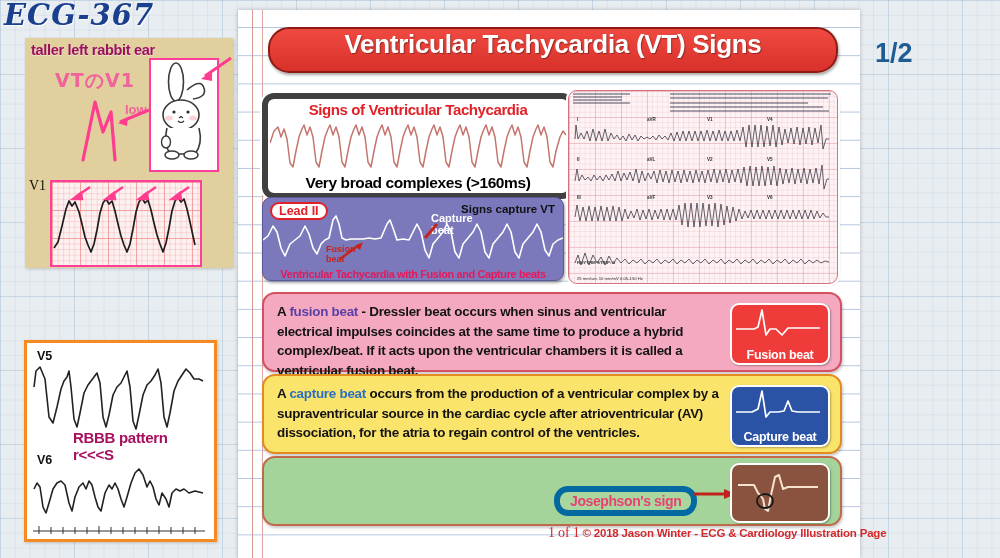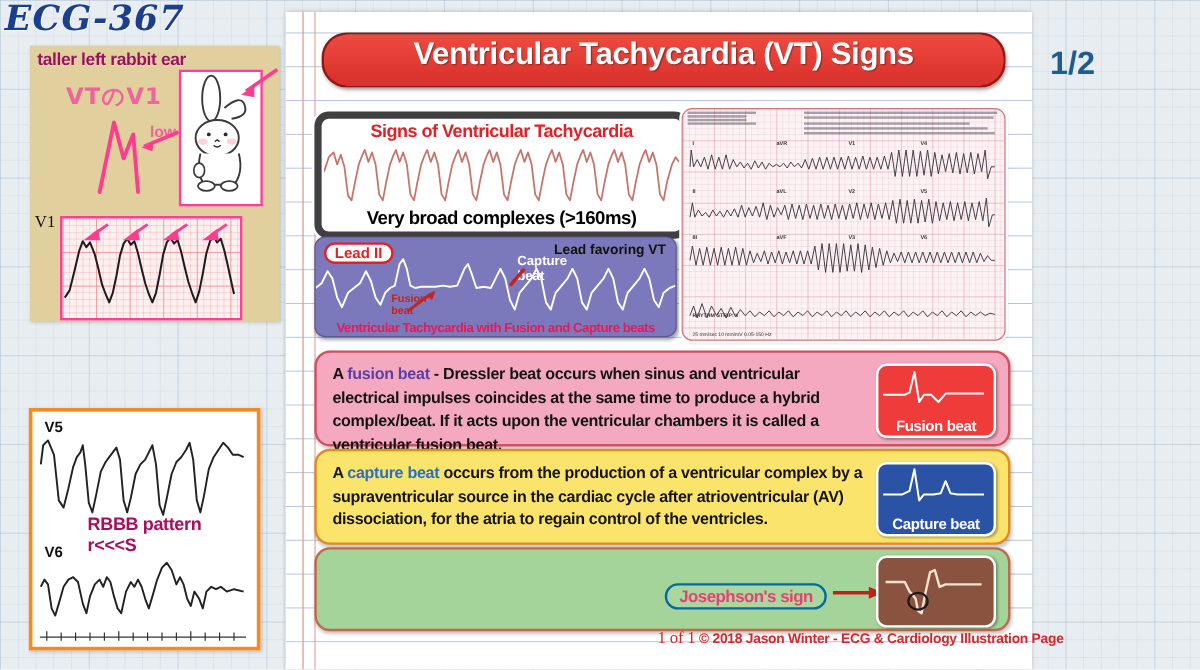--- a/index.html
+++ b/index.html
@@ -194,21 +194,21 @@
   #row-fusion .thumb{background:#ef3b39;border:2px solid #fff;}
   #row-capture{top:374px;height:76px;background:#fbe46b;border:2px solid #e38b1f;}
   #row-capture .thumb{background:#2a52a5;border:2px solid #fff;}
   #row-joseph{top:456px;height:66px;background:#a4d49a;border:2px solid #c06a4a;}
   #row-joseph .thumb{background:#8a5340;border:2px solid #fff;top:5px;height:56px;}
   .hl-purple{color:#5b3fa8;}
   .hl-blue{color:#2a6fc4;}
   .hl-pink{color:#eb3f75;}
   #joseph-pill{
     position:absolute;left:290px;top:28px;
-    border:2px solid #0369a1;border-radius:14px;background:#a9d79e;
+    border:6px solid #0369a1;border-radius:14px;background:#a9d79e;
     padding:1px 10px;font-size:14px;font-weight:bold;color:#ea3f74;
     letter-spacing:-.4px;font-family:"Liberation Sans",sans-serif;
   }
   
   #footer{
     position:absolute;left:548px;top:525px;
     font-size:11.5px;font-weight:bold;color:#d4282b;letter-spacing:-.2px;
     font-family:"Liberation Sans",sans-serif;
   }
   #footer .ofn{font-family:"Liberation Serif",serif;font-weight:normal;font-size:14px;}
@@ -353,21 +353,21 @@
       170,10 173,20 176,45 179,50 182,34 185,20 188,12 190,8 193,18 196,10 199,20
       202,45 205,50 208,34 211,20 214,12 216,8 219,18 222,10 225,20 228,45 231,50
       234,34 237,20 240,12 242,8 245,18 248,10 251,20 254,45 257,50 260,34 263,20
       266,12 268,8 271,18 274,10 277,20 280,45 283,50 286,34 290,20 293,14 296,18"></polyline>
   </svg>
   <div id="signs-caption">Very broad complexes (&gt;160ms)</div>
 </div>
 
 <div id="purplebox">
   <div id="leadII">Lead II</div>
-  <div id="favoring">Lead favoring VT</div>
+  <div id="favoring">Signs capture VT</div>
 
   <svg style="position:absolute;left:0;top:16px;" width="300" height="52" viewBox="0 0 300 52">
     <polyline fill="none" stroke="#ffffff" stroke-width="1.6" stroke-linejoin="round" points="
       0,26 5,22 10,12 14,18 18,34 22,42 27,30 32,26 37,22 42,12 46,20 50,34 54,40
       58,30 62,26 66,24 70,6 73,2 76,10 79,24 83,26 88,25 94,25 100,25 106,24
       112,25 118,24 124,10 127,6 130,14 134,26 140,25 146,26 150,18 154,10 158,18
       162,36 166,44 170,30 175,24 180,18 184,10 188,18 192,38 196,44 200,30
       205,24 210,18 214,10 218,18 222,38 226,44 230,30 235,24 240,18 244,10
       248,18 252,38 256,44 260,30 265,24 270,18 274,10 278,18 282,36 286,42
       290,30 295,26 300,24"></polyline>

